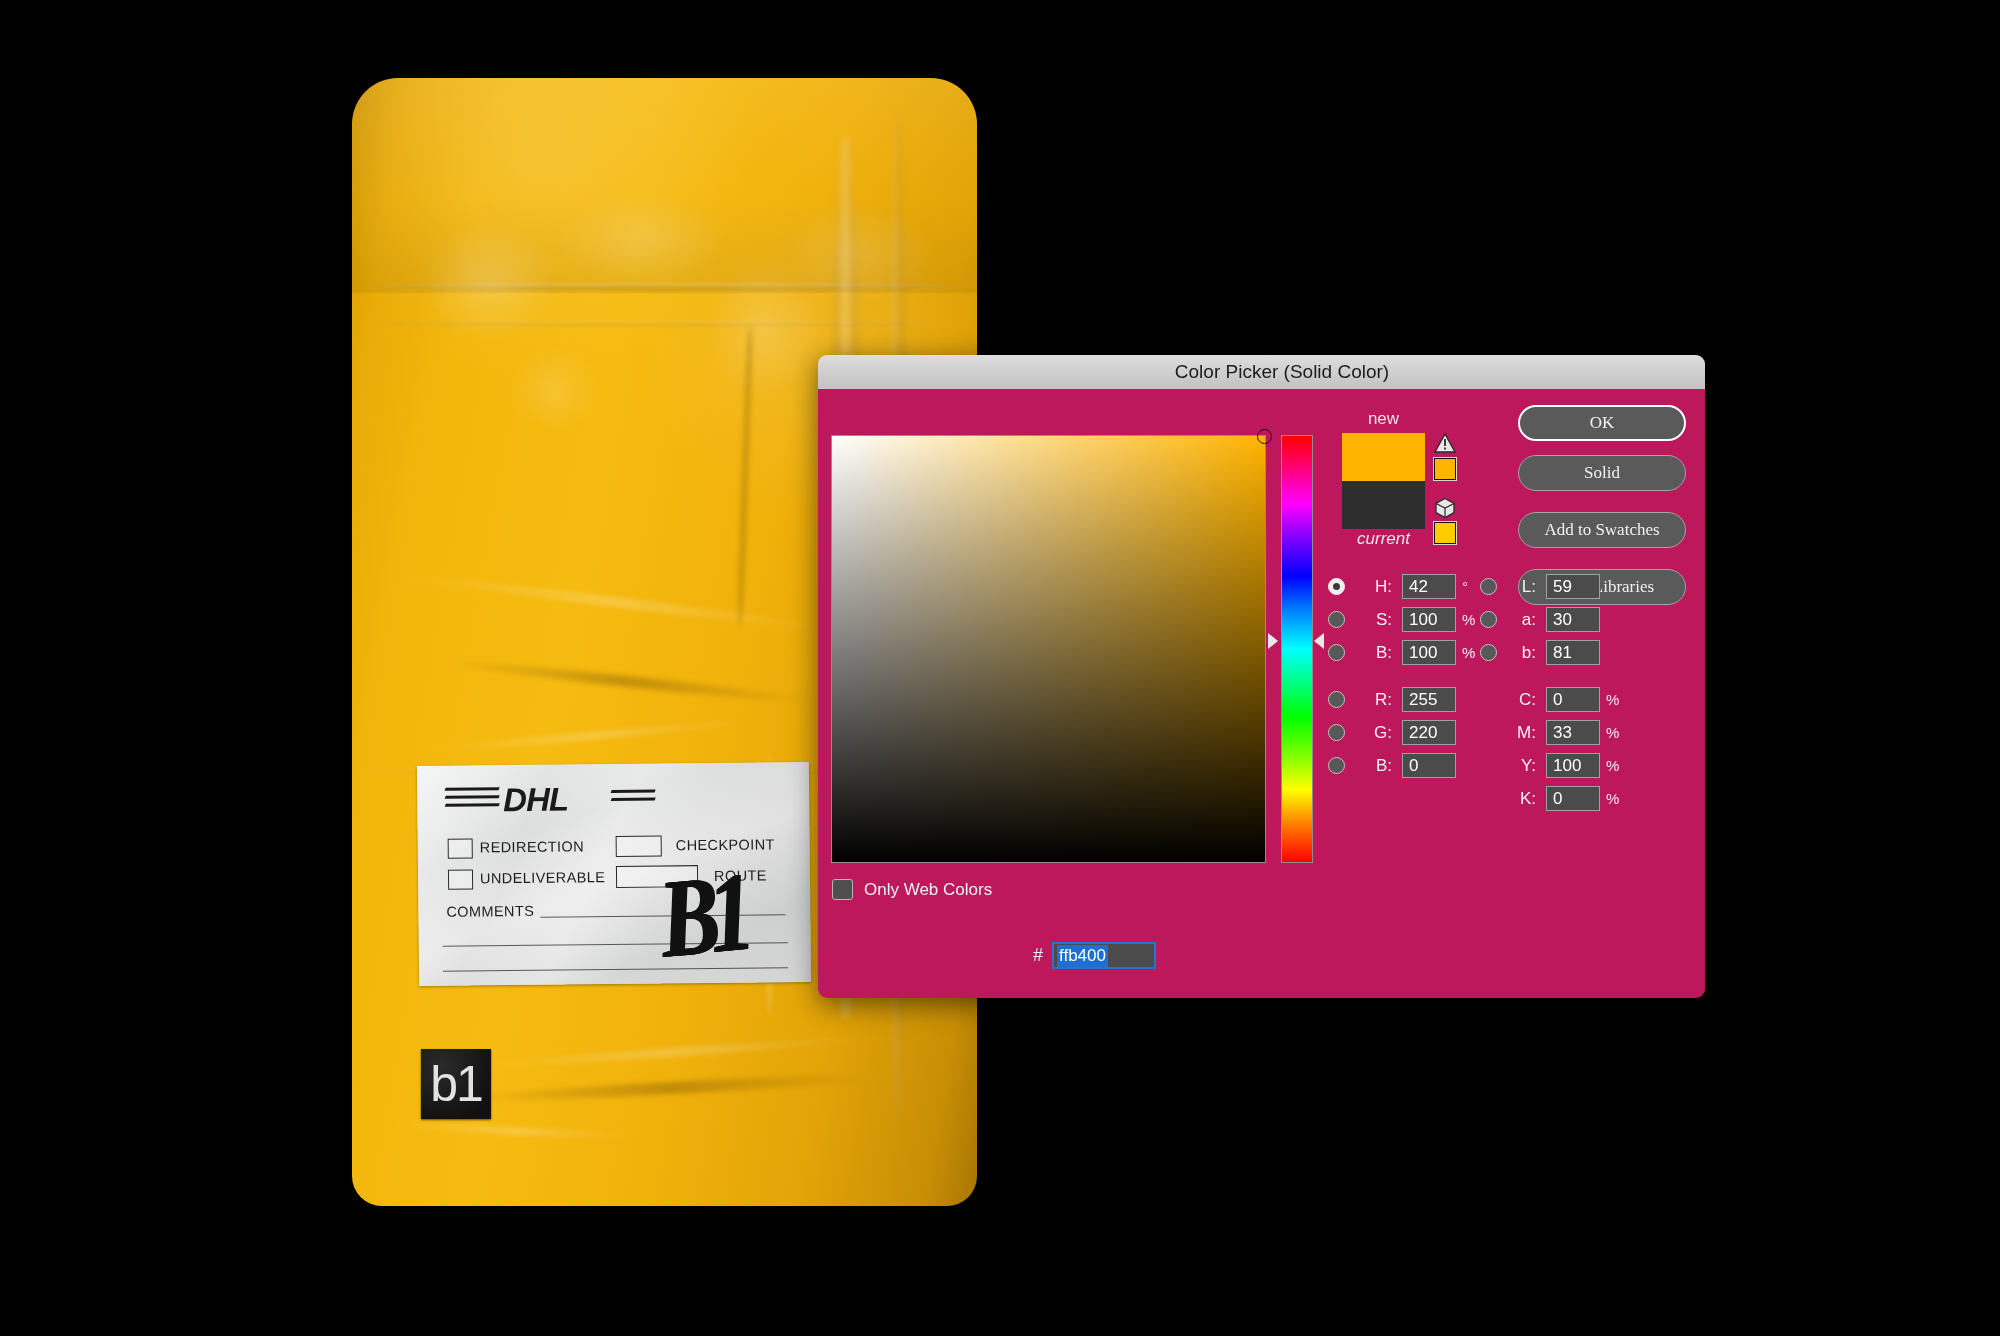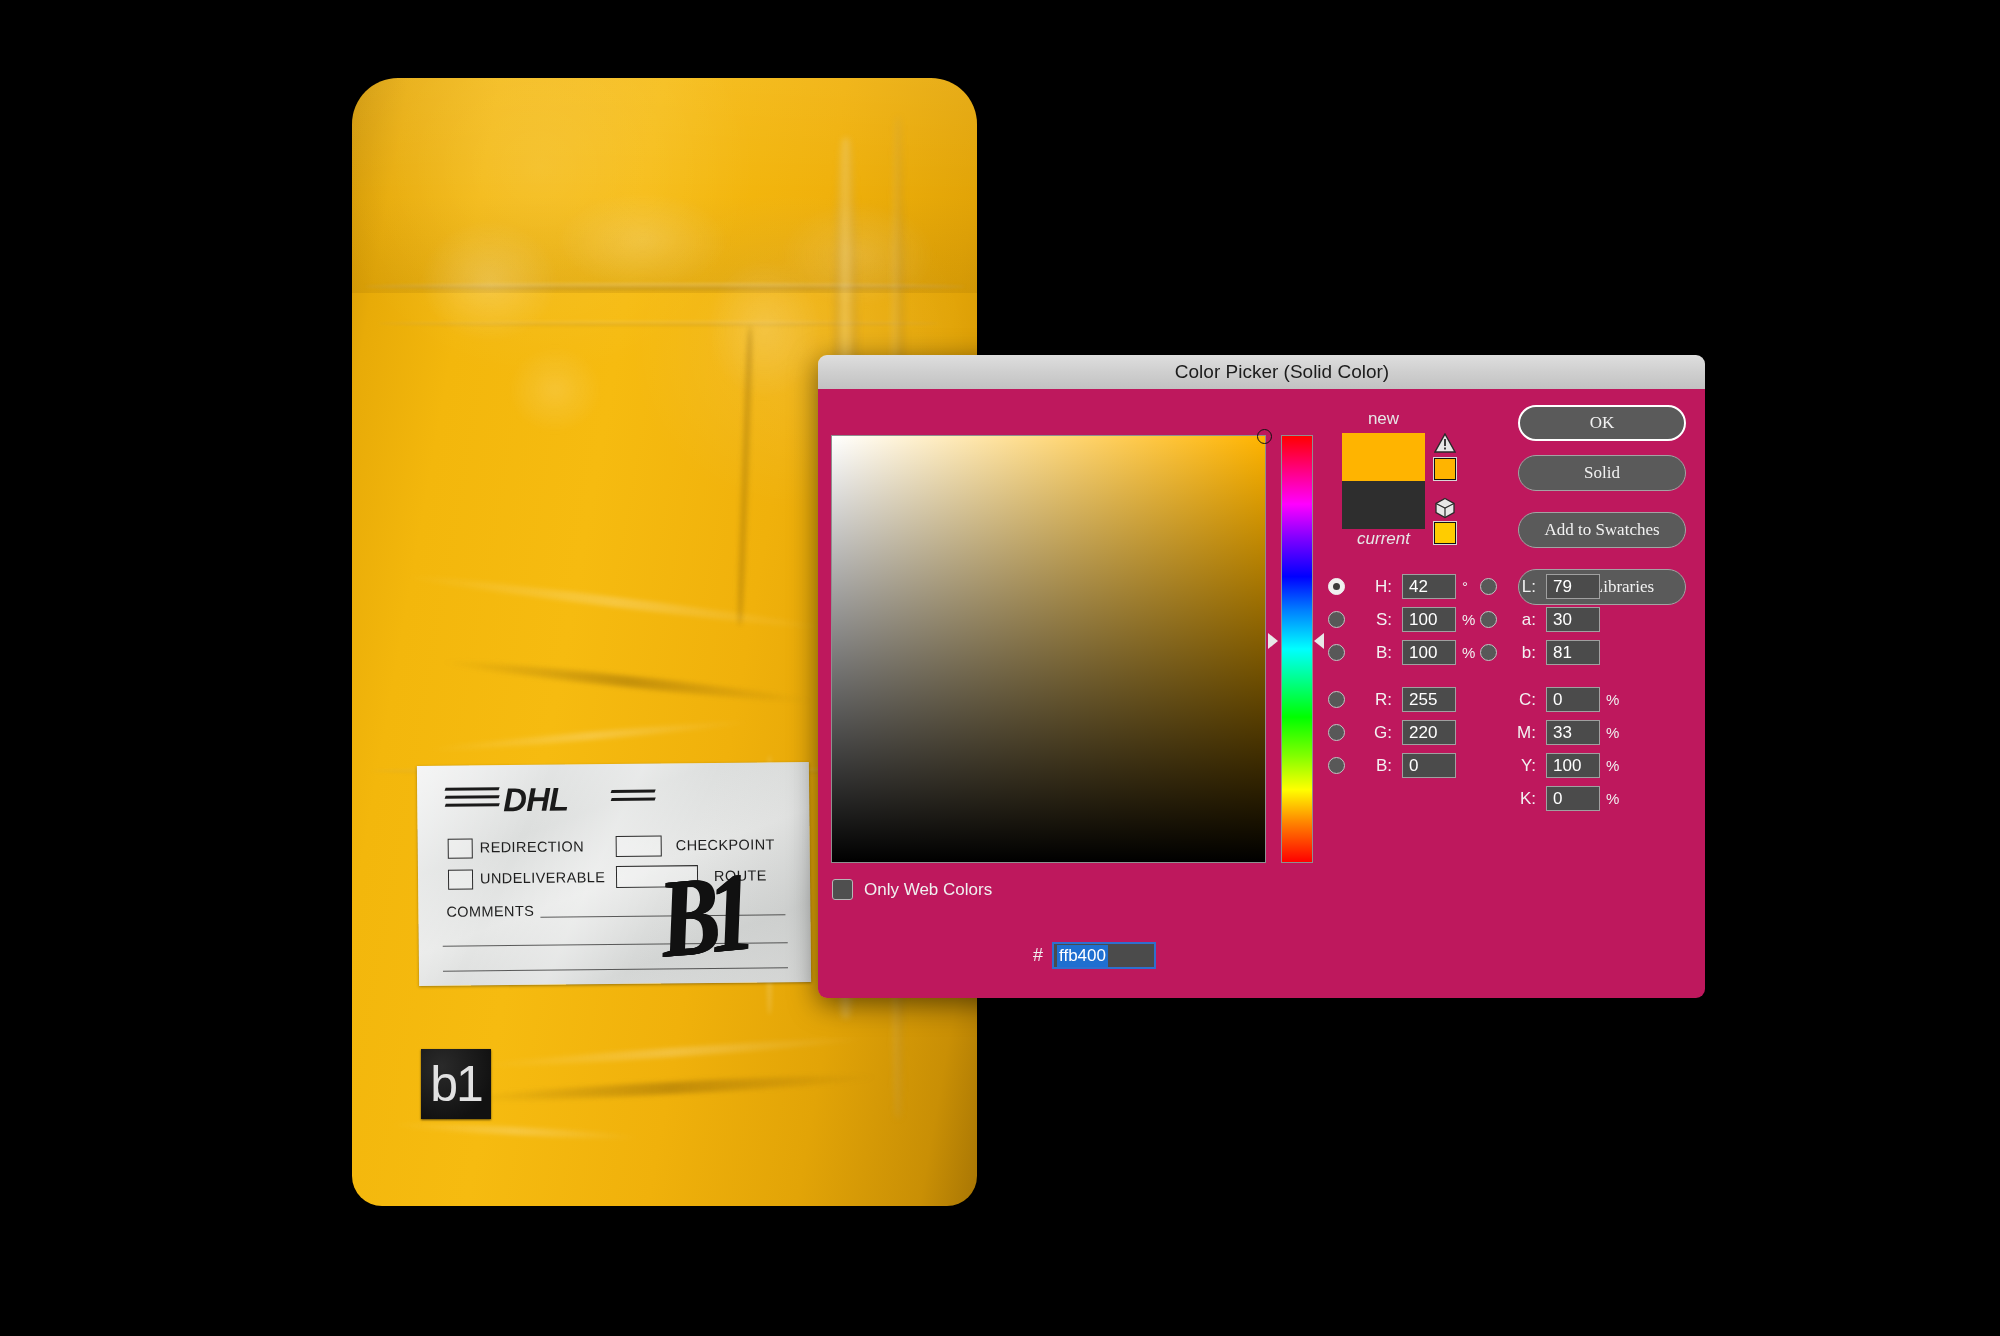--- a/index.html
+++ b/index.html
@@ -331,21 +331,21 @@
     </div>
     <div class="numrow" style="left:510px;top:364px;">
       <div class="radio"></div>
       <div class="nlabel" style="width:34px;margin-left:13px;">B:</div>
       <div class="nfield" style="width:54px;margin-left:10px;">0</div>
     </div>
 
     <div class="numrow" style="left:662px;top:185px;">
       <div class="radio"></div>
       <div class="nlabel" style="width:26px;margin-left:13px;">L:</div>
-      <div class="nfield" style="width:54px;margin-left:10px;">79</div>
+      <div class="nfield" style="width:54px;margin-left:10px;">59</div>
     </div>
     <div class="numrow" style="left:662px;top:218px;">
       <div class="radio"></div>
       <div class="nlabel" style="width:26px;margin-left:13px;">a:</div>
       <div class="nfield" style="width:54px;margin-left:10px;">30</div>
     </div>
     <div class="numrow" style="left:662px;top:251px;">
       <div class="radio"></div>
       <div class="nlabel" style="width:26px;margin-left:13px;">b:</div>
       <div class="nfield" style="width:54px;margin-left:10px;">81</div>

